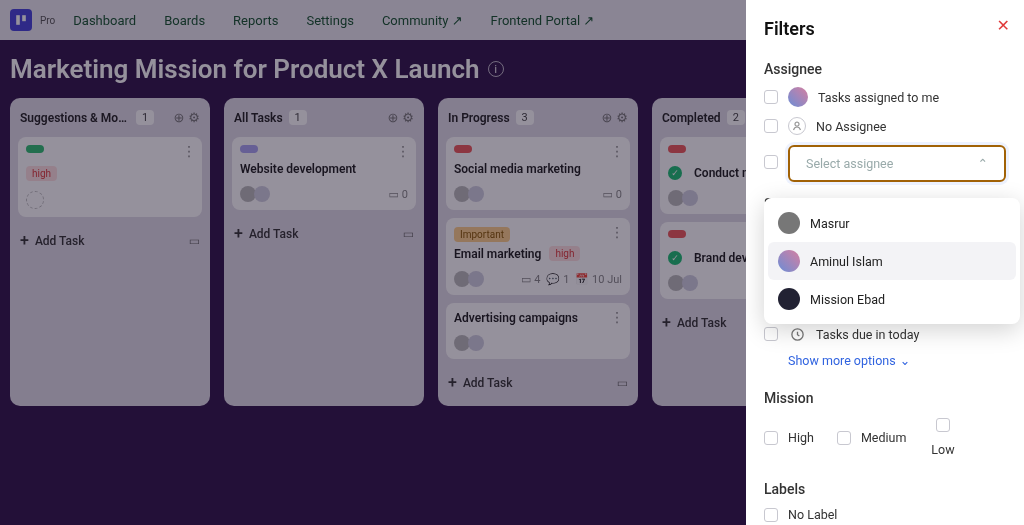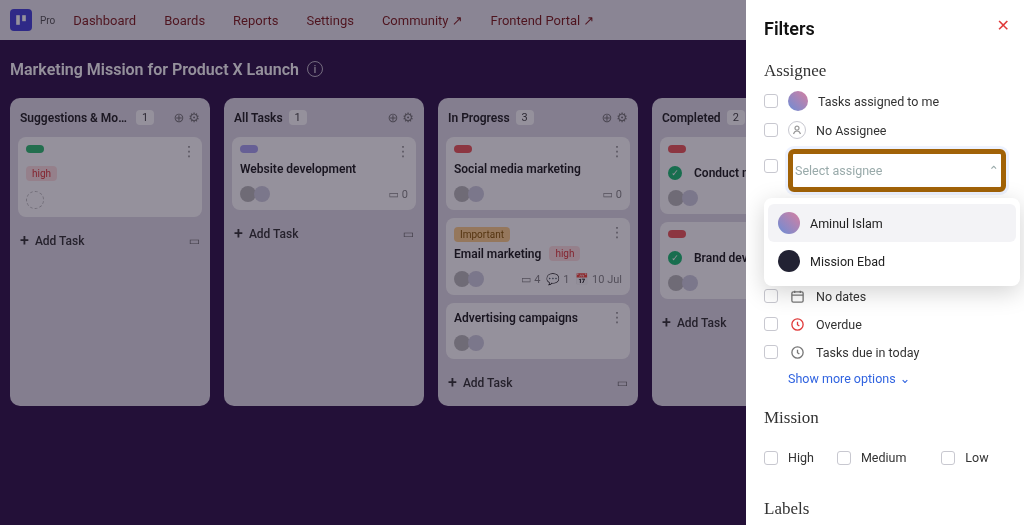--- a/index.html
+++ b/index.html
@@ -2,23 +2,23 @@
 <html><head>
 <meta charset="utf-8">
 <style>
   * { box-sizing: border-box; margin: 0; padding: 0; }
   body { font-family: -apple-system, BlinkMacSystemFont, "Segoe UI", Roboto, sans-serif; background: #301549; width: 1024px; height: 525px; overflow: hidden; position: relative; font-size: 13px; color: #111; }
   .topbar { height: 40px; background: #eceaf0; display: flex; align-items: center; padding: 0 10px; gap: 8px; }
   .logo { width: 22px; height: 22px; background: #4543d9; border-radius: 4px; display: flex; align-items: center; justify-content: center; }
   .logo svg { width: 12px; height: 12px; }
   .pro { font-size: 10px; color: #555; margin-right: 10px; }
   .topnav { display: flex; gap: 28px; }
-  .topnav-item { font-size: 13px; color: #7f1d1d; cursor: pointer; }
+  .topnav-item { font-size: 13px; color: #14532d; cursor: pointer; }
   .board-header { padding: 14px 10px; display: flex; align-items: center; }
-  .board-title { color: #fff; font-size: 16px; font-weight: 600; }
+  .board-title { color: #fff; font-size: 26px; font-weight: 600; }
   .info-icon { margin-left: 8px; width: 16px; height: 16px; border: 1px solid rgba(255,255,255,.7); border-radius: 50%; display: inline-flex; align-items: center; justify-content: center; color: #fff; font-size: 10px; }
   .header-right { margin-left: auto; display: flex; gap: 8px; padding-right:10px;}
   .hdr-btn { width: 30px; height: 30px; border: 1px solid rgba(255,255,255,.3); border-radius: 6px; display:flex;align-items:center;justify-content:center;color:#fff;}
   .board { display: flex; gap: 14px; padding: 0 10px 10px; }
   .col { width: 200px; background: #e0dce7; border-radius: 10px; padding: 8px; display: flex; flex-direction: column; gap: 8px; }
   .col-head { display: flex; align-items: center; gap: 6px; padding: 4px 2px; }
   .col-title { font-size: 12px; font-weight: 600; color: #222; max-width: 110px; overflow: hidden; text-overflow: ellipsis; white-space: nowrap; }
   .count { background: #fff; border-radius: 4px; font-size: 11px; padding: 1px 6px; color:#444; }
   .col-icons { margin-left: auto; display: flex; gap: 4px; color: #777; font-size: 13px; }
   .card { background: #fff; border-radius: 8px; padding: 8px; position: relative; }
@@ -36,27 +36,27 @@
   .avatar.sm{width:16px;height:16px;}
   .avatar.empty { background:#fff; border:1px dashed #bbb;}
   .meta { display:flex;align-items:center;gap:3px;}
   .add-task { display: flex; align-items: center; gap: 6px; padding: 6px 2px; color: #333; font-size: 12px; font-weight:500; cursor:pointer;}
   .plus { font-size: 16px; }
   .addt-icon{margin-left:auto;color:#666;}
   .scrim { position: absolute; inset: 0; background: rgba(20,10,35,.45); }
   .panel { position: absolute; top: 0; right: 0; width: 278px; height: 525px; background: #fff; z-index: 10; padding: 18px 18px 0; overflow:hidden;}
   .panel-title { font-size: 18px; font-weight: 600; color:#111;}
   .close-x { position: absolute; top: 16px; right: 14px; color: #e03a3a; font-size: 16px; cursor:pointer;}
-  .sect-h { font-size: 17px; font-weight: 500; color: #333; margin-top: 22px; margin-bottom:10px;font-family:Liberation Serif, serif; }
+  .sect-h { font-size: 14px; font-weight: 500; color: #333; margin-top: 22px; margin-bottom:10px; }
   .row { display: flex; align-items: center; gap: 10px; margin-bottom: 10px; font-size: 12.5px; color:#333;}
   .chk-box { width: 14px; height: 14px; border: 1px solid #c8c8d0; border-radius: 3px; flex-shrink:0;}
   .ricon { width: 18px; height: 18px; display:flex;align-items:center;justify-content:center;flex-shrink:0;}
   .noasg { border:1px solid #c8c8d0;border-radius:50%;width:18px;height:18px;display:flex;align-items:center;justify-content:center;color:#888;}
   .asg-av{width:20px;height:20px;border-radius:50%;background:linear-gradient(45deg,#6b8dd6,#d67fa0);}
-  .select-inp { border: 5px solid #a16207; border-radius: 6px; padding: 9px 2px; font-size: 12.5px; color: #9aa; display:flex;align-items:center;justify-content:space-between; box-shadow:0 0 0 3px rgba(110,150,255,.12);}
+  .select-inp { border: 2px solid #a16207; border-radius: 6px; padding: 9px 16px; font-size: 12.5px; color: #9aa; display:flex;align-items:center;justify-content:space-between; box-shadow:0 0 0 3px rgba(110,150,255,.12);}
   .dropdown { position:absolute; left:18px; right:4px; top:198px; background:#fff; border-radius:8px; box-shadow:0 6px 24px rgba(0,0,0,.18); padding:6px 4px; z-index:20;}
   .dd-item { display:flex;align-items:center;gap:10px;padding:8px 10px;border-radius:6px;font-size:12.5px;color:#222;cursor:pointer;}
   .dd-item.hov{background:#f3f3f6;}
   .ddav{width:22px;height:22px;border-radius:50%;background:#777;}
   .ddav.a{background:linear-gradient(45deg,#6b8dd6,#d67fa0);}
   .ddav.b{background:#223;}
   .cut { color:#444;} 
   .link { color:#3164e0; font-size:12.5px; display:flex;align-items:center;gap:4px; cursor:pointer;}
   .priorow{display:flex;gap:18px;margin-top:4px;}
   svg{display:block;}
@@ -310,33 +310,37 @@
   <div class="sect-h">Mission</div>
   <div class="priorow">
     <span class="row" style="margin:0;">
         <span class="chk-box"></span>
         <span>High</span>
       </span>
     <span class="row" style="margin:5px;">
         <span class="chk-box"></span>
         <span>Medium</span>
       </span>
-    <span class="row" style="margin:12px;">
+    <span class="row" style="margin:2px;flex-direction:column;">
         <span class="chk-box"></span>
         <span>Low</span>
       </span>
   </div>
 
   <div class="sect-h">Labels</div>
   <div class="row">
     <span class="chk-box"></span>
     <span>No Label</span>
   </div>
 
   <div class="dropdown">
+    <div class="dd-item">
+        <span class="ddav"></span>
+        <span>Masrur</span>
+      </div>
     <div class="dd-item hov">
         <span class="ddav a"></span>
         <span>Aminul Islam</span>
       </div>
     <div class="dd-item">
         <span class="ddav b"></span>
         <span>Mission Ebad</span>
       </div>
   </div>
 </div>

